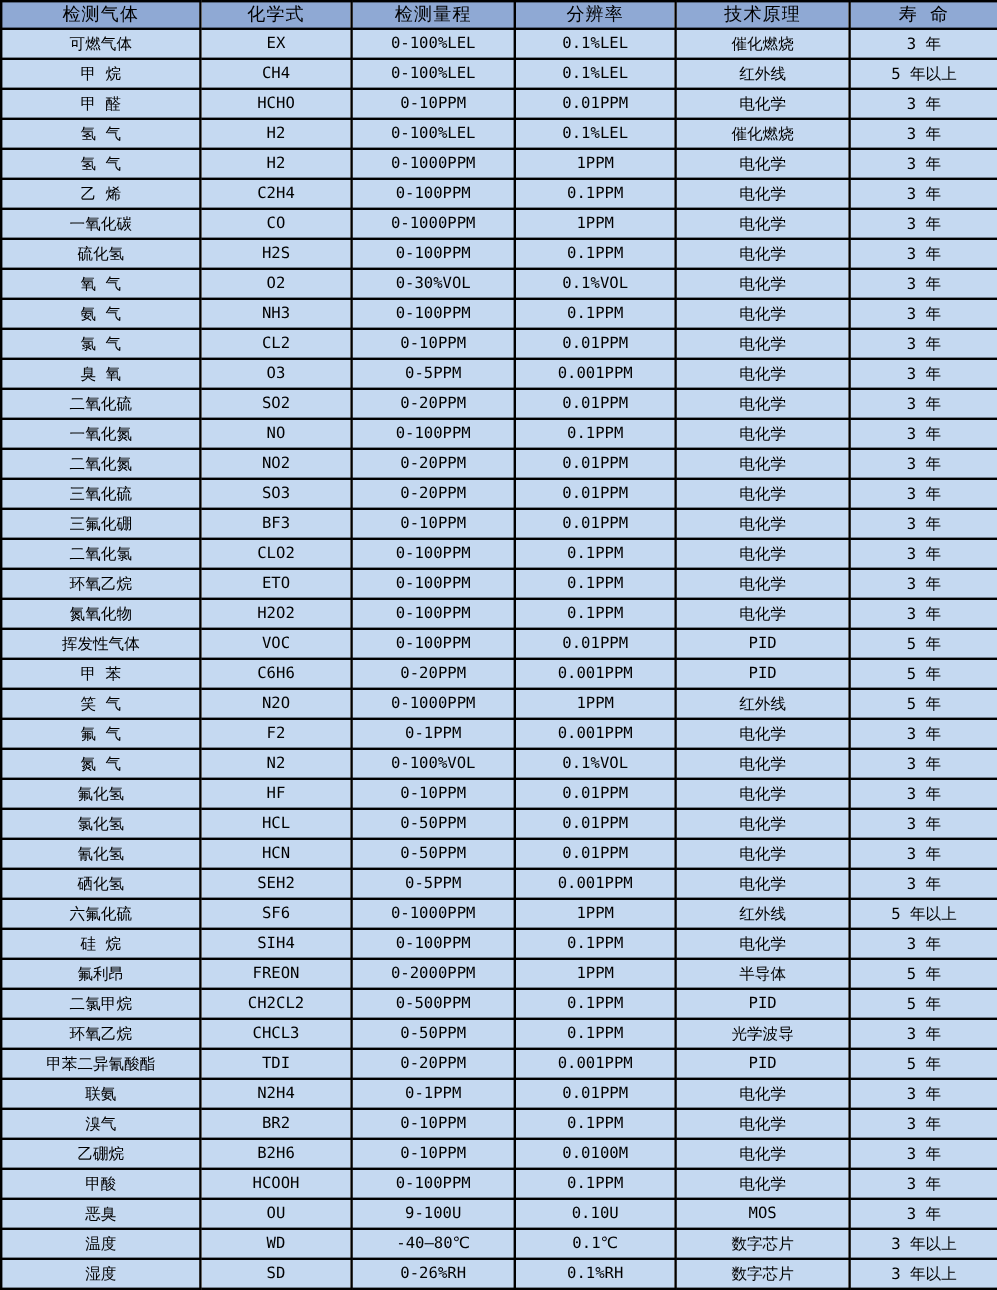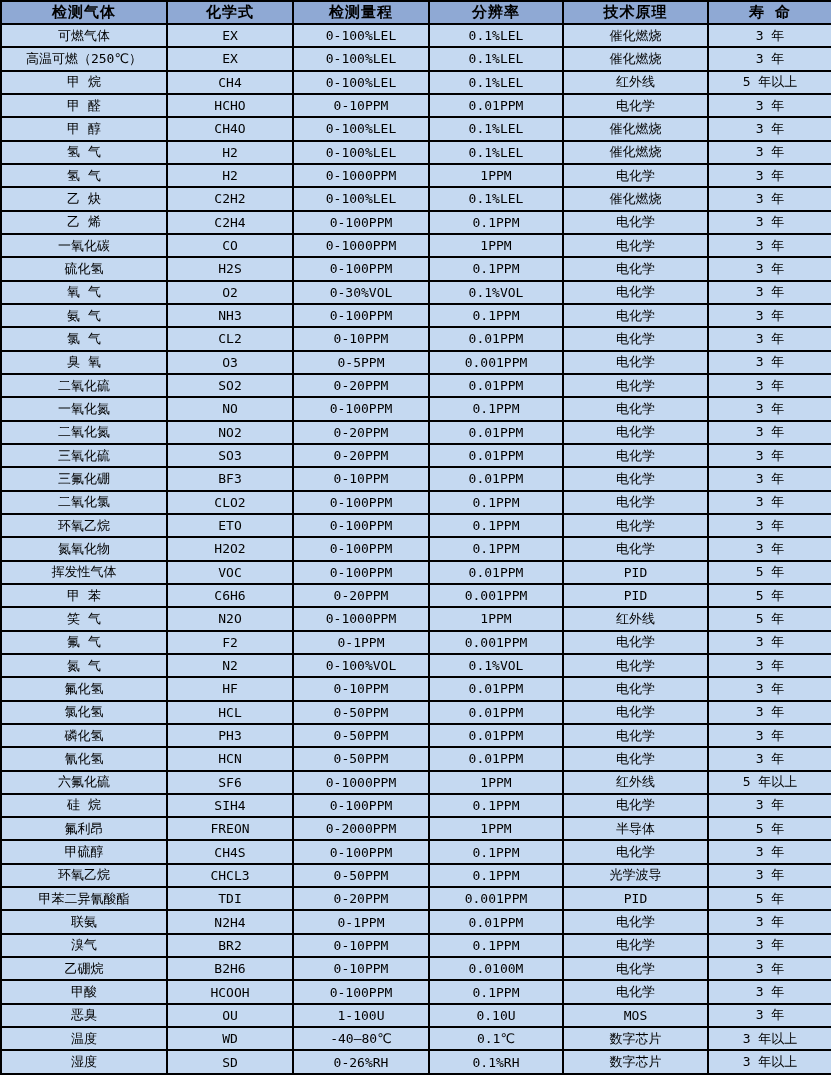--- a/index.html
+++ b/index.html
@@ -25,21 +25,21 @@
     border:2px solid var(--border);
     text-align:center;
     vertical-align:middle;
     overflow:hidden;
     white-space:nowrap;
     padding:0 2px;
   }
   thead th{
     background:var(--header-bg);
     font-size:15px;
-    font-weight:bold;
+    font-weight:normal;
     height:23px;
     letter-spacing:1px;
   }
   tbody td{
     background:var(--row-bg);
     font-size:13px;
     font-weight:normal;
     height:21.45px;
   }
 </style>
@@ -68,76 +68,52 @@
   <tbody>
       <tr>
         <td>可燃气体</td>
         <td>EX</td>
         <td>0-100%LEL</td>
         <td>0.1%LEL</td>
         <td>催化燃烧</td>
         <td>3 年</td>
       </tr>
       <tr>
-        <td>高温可燃（250℃）</td>
-        <td>EX</td>
-        <td>0-100%LEL</td>
-        <td>0.1%LEL</td>
-        <td>催化燃烧</td>
-        <td>3 年</td>
-      </tr>
-      <tr>
         <td>甲 烷</td>
         <td>CH4</td>
         <td>0-100%LEL</td>
         <td>0.1%LEL</td>
         <td>红外线</td>
         <td>5 年以上</td>
       </tr>
       <tr>
         <td>甲 醛</td>
         <td>HCHO</td>
         <td>0-10PPM</td>
         <td>0.01PPM</td>
         <td>电化学</td>
         <td>3 年</td>
       </tr>
       <tr>
-        <td>甲 醇</td>
-        <td>CH4O</td>
-        <td>0-100%LEL</td>
-        <td>0.1%LEL</td>
-        <td>催化燃烧</td>
-        <td>3 年</td>
-      </tr>
-      <tr>
         <td>氢 气</td>
         <td>H2</td>
         <td>0-100%LEL</td>
         <td>0.1%LEL</td>
         <td>催化燃烧</td>
         <td>3 年</td>
       </tr>
       <tr>
         <td>氢 气</td>
         <td>H2</td>
         <td>0-1000PPM</td>
         <td>1PPM</td>
         <td>电化学</td>
         <td>3 年</td>
       </tr>
       <tr>
-        <td>乙 炔</td>
-        <td>C2H2</td>
-        <td>0-100%LEL</td>
-        <td>0.1%LEL</td>
-        <td>催化燃烧</td>
-        <td>3 年</td>
-      </tr>
-      <tr>
         <td>乙 烯</td>
         <td>C2H4</td>
         <td>0-100PPM</td>
         <td>0.1PPM</td>
         <td>电化学</td>
         <td>3 年</td>
       </tr>
       <tr>
         <td>一氧化碳</td>
         <td>CO</td>
@@ -300,32 +276,32 @@
       </tr>
       <tr>
         <td>氯化氢</td>
         <td>HCL</td>
         <td>0-50PPM</td>
         <td>0.01PPM</td>
         <td>电化学</td>
         <td>3 年</td>
       </tr>
       <tr>
-        <td>磷化氢</td>
-        <td>PH3</td>
-        <td>0-50PPM</td>
-        <td>0.01PPM</td>
-        <td>电化学</td>
-        <td>3 年</td>
-      </tr>
-      <tr>
         <td>氰化氢</td>
         <td>HCN</td>
         <td>0-50PPM</td>
         <td>0.01PPM</td>
+        <td>电化学</td>
+        <td>3 年</td>
+      </tr>
+      <tr>
+        <td>硒化氢</td>
+        <td>SEH2</td>
+        <td>0-5PPM</td>
+        <td>0.001PPM</td>
         <td>电化学</td>
         <td>3 年</td>
       </tr>
       <tr>
         <td>六氟化硫</td>
         <td>SF6</td>
         <td>0-1000PPM</td>
         <td>1PPM</td>
         <td>红外线</td>
         <td>5 年以上</td>
@@ -340,26 +316,26 @@
       </tr>
       <tr>
         <td>氟利昂</td>
         <td>FREON</td>
         <td>0-2000PPM</td>
         <td>1PPM</td>
         <td>半导体</td>
         <td>5 年</td>
       </tr>
       <tr>
-        <td>甲硫醇</td>
-        <td>CH4S</td>
-        <td>0-100PPM</td>
-        <td>0.1PPM</td>
-        <td>电化学</td>
-        <td>3 年</td>
+        <td>二氯甲烷</td>
+        <td>CH2CL2</td>
+        <td>0-500PPM</td>
+        <td>0.1PPM</td>
+        <td>PID</td>
+        <td>5 年</td>
       </tr>
       <tr>
         <td>环氧乙烷</td>
         <td>CHCL3</td>
         <td>0-50PPM</td>
         <td>0.1PPM</td>
         <td>光学波导</td>
         <td>3 年</td>
       </tr>
       <tr>
@@ -398,21 +374,21 @@
         <td>甲酸</td>
         <td>HCOOH</td>
         <td>0-100PPM</td>
         <td>0.1PPM</td>
         <td>电化学</td>
         <td>3 年</td>
       </tr>
       <tr>
         <td>恶臭</td>
         <td>OU</td>
-        <td>1-100U</td>
+        <td>9-100U</td>
         <td>0.10U</td>
         <td>MOS</td>
         <td>3 年</td>
       </tr>
       <tr>
         <td>温度</td>
         <td>WD</td>
         <td>-40—80℃</td>
         <td>0.1℃</td>
         <td>数字芯片</td>

